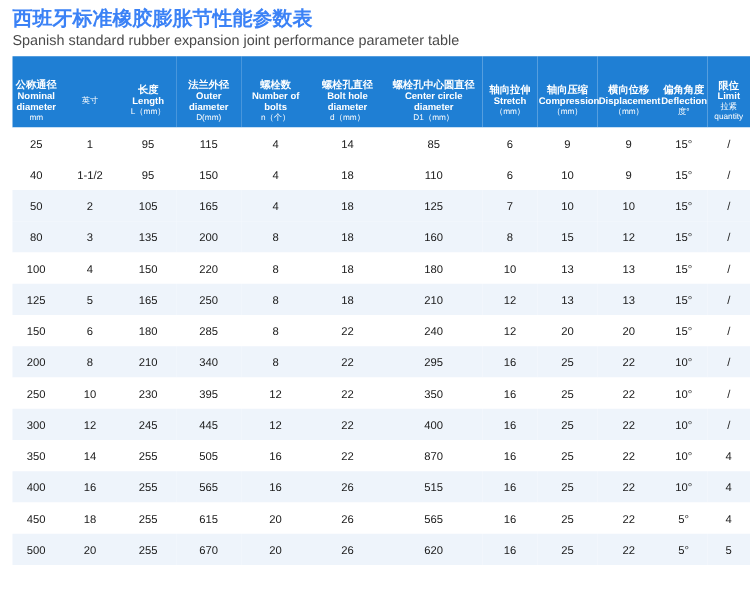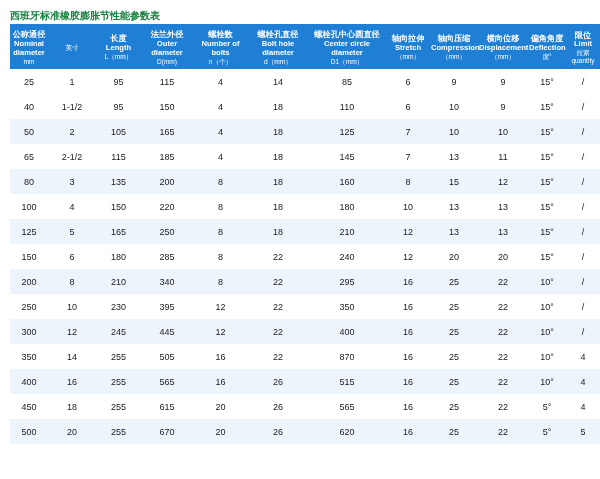--- a/index.html
+++ b/index.html
@@ -15,23 +15,23 @@
     overflow: hidden;
   }
   .page {
     width: 600px;
     height: 479px;
     position: relative;
     box-sizing: border-box;
     padding: 8px 10px 0 10px;
   }
   .title-cn {
-    font-size: 10px;
+    font-size: 16px;
     font-weight: bold;
-    color: #15803d;
+    color: #3b82f6;
     line-height: 16px;
     letter-spacing: 0px;
   }
   .title-en {
     font-size: 11.5px;
     color: #4a4a4a;
     line-height: 16px;
     margin-top: 1px;
     margin-bottom: 4px;
   }
@@ -39,21 +39,21 @@
     border-collapse: collapse;
     width: 580px;
     table-layout: fixed;
   }
   table.spec th {
     background: #1f7fd4;
     color: #ffffff;
     font-weight: bold;
     text-align: center;
     vertical-align: middle;
-    padding: 6px 1px 4px 1px;
+    padding: 18px 1px 4px 1px;
     border: none;
     line-height: 1.18;
   }
   .h-cn {
     display: block;
     font-size: 8.2px;
     font-weight: bold;
   }
   .h-en {
     display: block;
@@ -79,20 +79,21 @@
   tr.even td {
     background: #eef4fb;
   }
 </style>
 </head>
 <body>
 
 <div class="page">
 
   <div class="title-cn">西班牙标准橡胶膨胀节性能参数表</div>
+  <div class="title-en">Spanish standard rubber expansion joint performance parameter table</div>
 
   <table class="spec">
     <colgroup>
       <col style="width:38px">
       <col style="width:48px">
       <col style="width:45px">
       <col style="width:52px">
       <col style="width:55px">
       <col style="width:60px">
       <col style="width:78px">
@@ -202,34 +203,20 @@
           <td>165</td>
           <td>4</td>
           <td>18</td>
           <td>125</td>
           <td>7</td>
           <td>10</td>
           <td>10</td>
           <td>15°</td>
           <td>/</td>
         </tr>
-        <tr class="odd">
-          <td>65</td>
-          <td>2-1/2</td>
-          <td>115</td>
-          <td>185</td>
-          <td>4</td>
-          <td>18</td>
-          <td>145</td>
-          <td>7</td>
-          <td>13</td>
-          <td>11</td>
-          <td>15°</td>
-          <td>/</td>
-        </tr>
         <tr class="even">
           <td>80</td>
           <td>3</td>
           <td>135</td>
           <td>200</td>
           <td>8</td>
           <td>18</td>
           <td>160</td>
           <td>8</td>
           <td>15</td>

